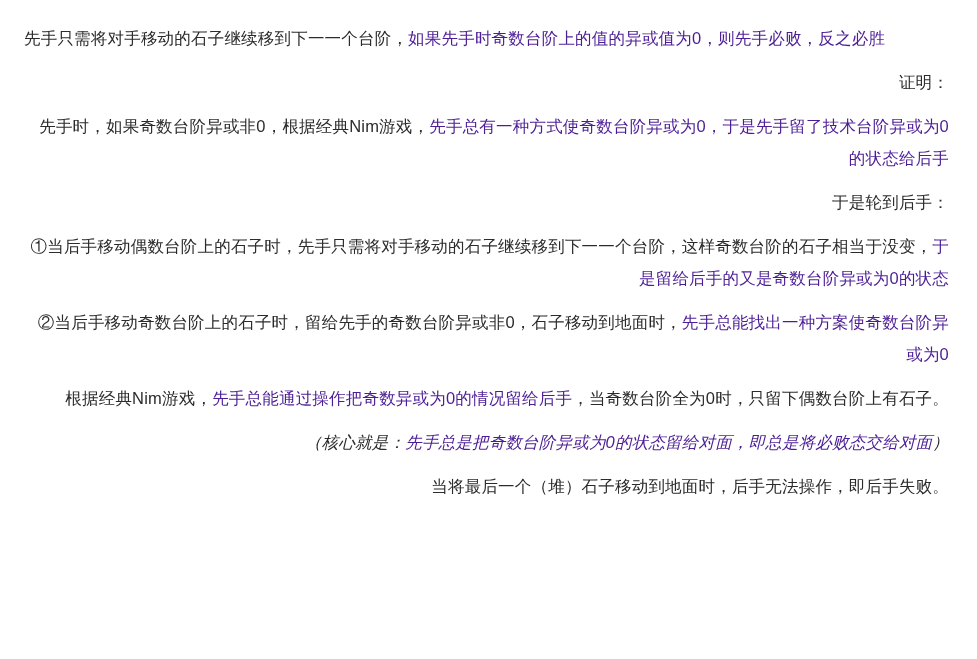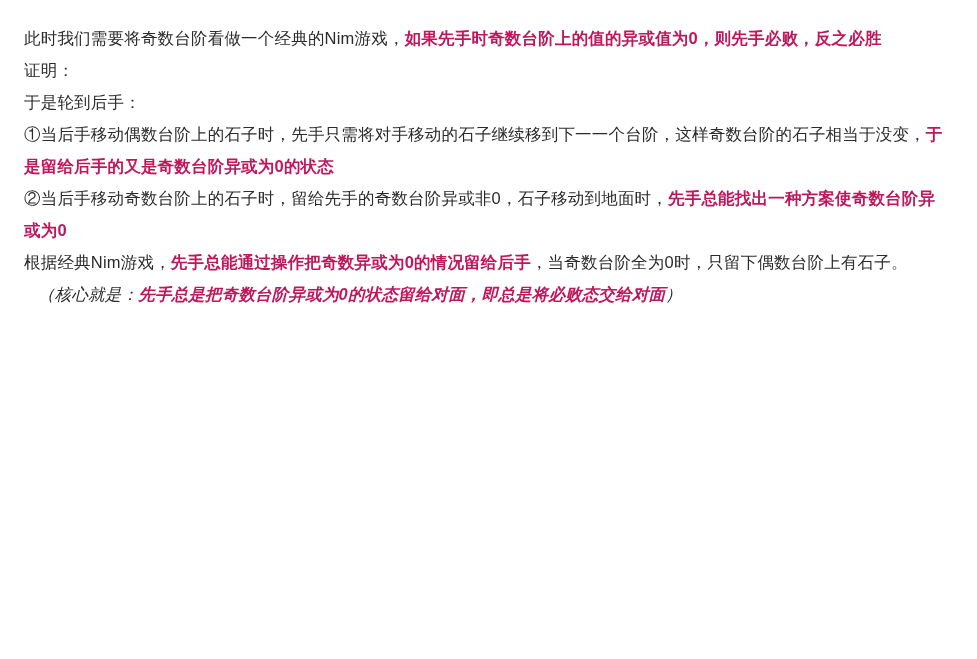--- a/index.html
+++ b/index.html
@@ -18,47 +18,50 @@
     padding: 22px 28px 0 24px;
     box-sizing: border-box;
   }
   .para {
     font-size: 16.5px;
     line-height: 32px;
     letter-spacing: 0.2px;
     margin: 0;
   }
   .para + .para {
-    margin-top: 0px;
+    margin-top: 12px;
+    text-align: right;
   }
   .gap-lg {
     margin-top: 26px;
   }
   .gap-md {
     margin-top: 18px;
   }
   .gap-sm {
     margin-top: 2px;
   }
   b, .bold {
-    font-weight: bold;
-    color: #be185d;
+    font-weight: normal;
+    color: #4c1d95;
   }
   .italic-note {
     font-style: italic;
     padding-left: 14px;
   }
   .italic-note .bold {
     font-style: italic;
   }
 </style>
 </head>
 <body>
 
 <div id="doc">
-    <p class="para"><span>此时我们需要将奇数台阶看做一个经典的Nim游戏，</span><span class="bold">如果先手时奇数台阶上的值的异或值为0，则先手必败，反之必胜</span></p>
+    <p class="para"><span>先手只需将对手移动的石子继续移到下一一个台阶，</span><span class="bold">如果先手时奇数台阶上的值的异或值为0，则先手必败，反之必胜</span></p>
     <p class="para gap-lg"><span>证明：</span></p>
+    <p class="para gap-sm"><span>先手时，如果奇数台阶异或非0，根据经典Nim游戏，</span><span class="bold">先手总有一种方式使奇数台阶异或为0，于是先手留了技术台阶异或为0的状态给后手</span></p>
     <p class="para"><span>于是轮到后手：</span></p>
     <p class="para"><span>①当后手移动偶数台阶上的石子时，先手只需将对手移动的石子继续移到下一一个台阶，这样奇数台阶的石子相当于没变，</span><span class="bold">于是留给后手的又是奇数台阶异或为0的状态</span></p>
     <p class="para"><span>②当后手移动奇数台阶上的石子时，留给先手的奇数台阶异或非0，石子移动到地面时，</span><span class="bold">先手总能找出一种方案使奇数台阶异或为0</span></p>
     <p class="para gap-lg"><span>根据经典Nim游戏，</span><span class="bold">先手总能通过操作把奇数异或为0的情况留给后手</span><span>，当奇数台阶全为0时，只留下偶数台阶上有石子。</span></p>
     <p class="para gap-md italic-note"><span>（核心就是：</span><span class="bold">先手总是把奇数台阶异或为0的状态留给对面，即总是将必败态交给对面</span><span>）</span></p>
+    <p class="para gap-sm"><span>当将最后一个（堆）石子移动到地面时，后手无法操作，即后手失败。</span></p>
   </div>
 
 </body></html>

